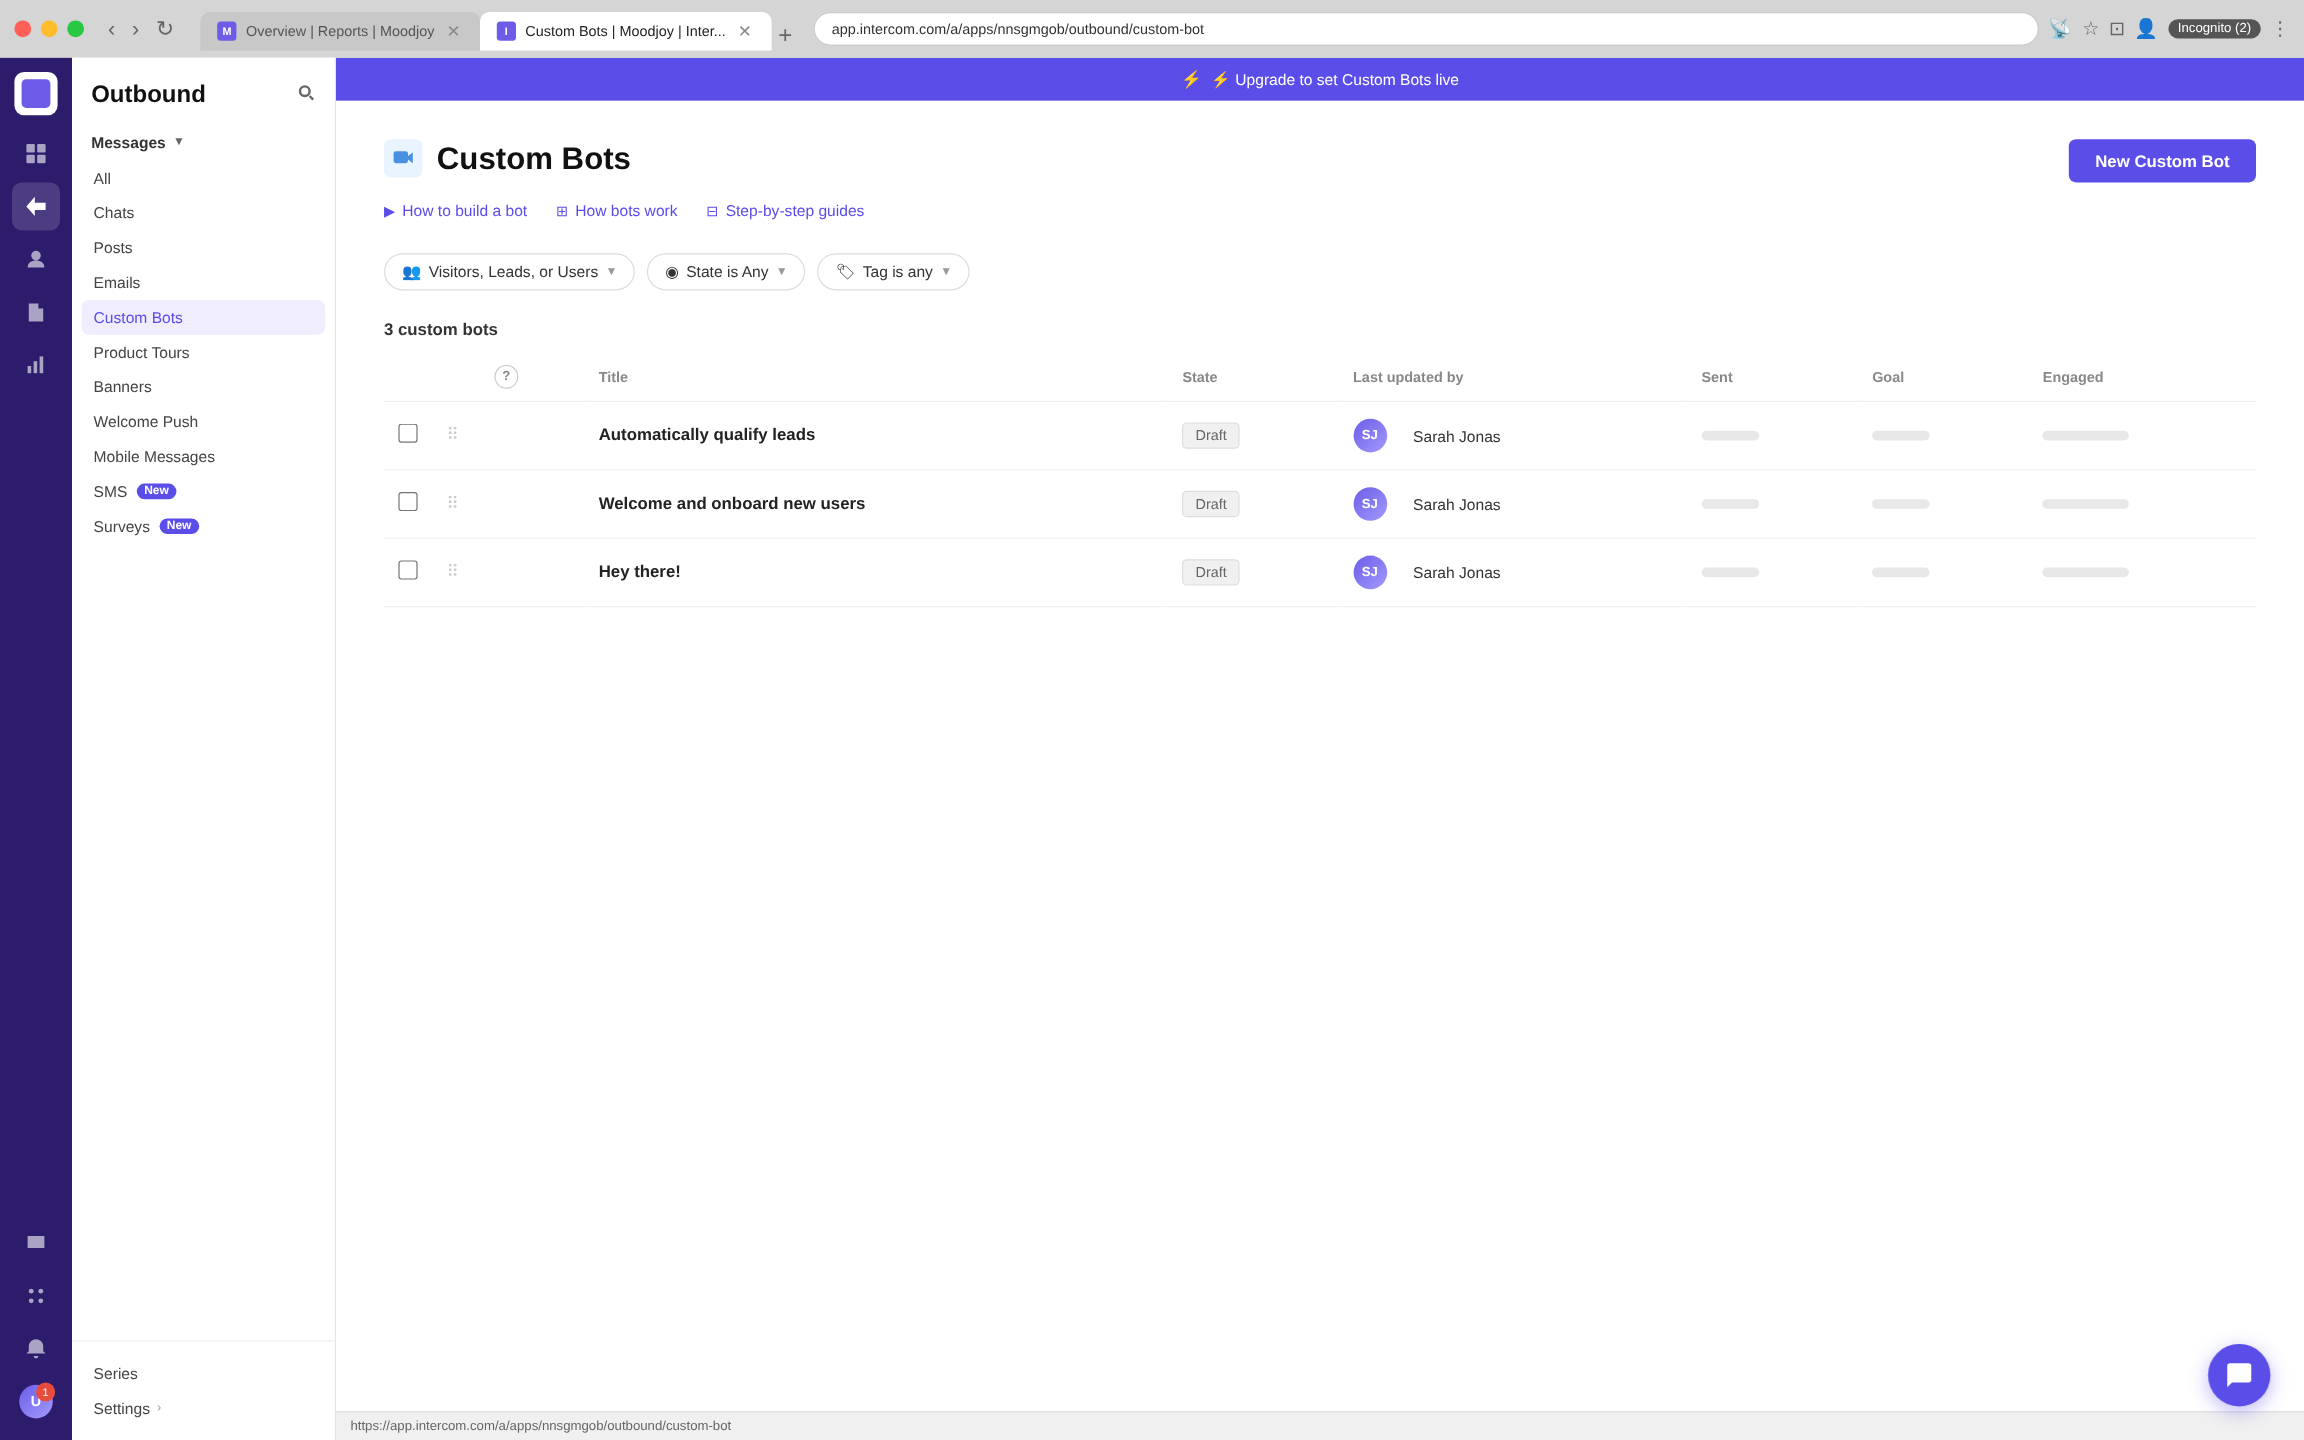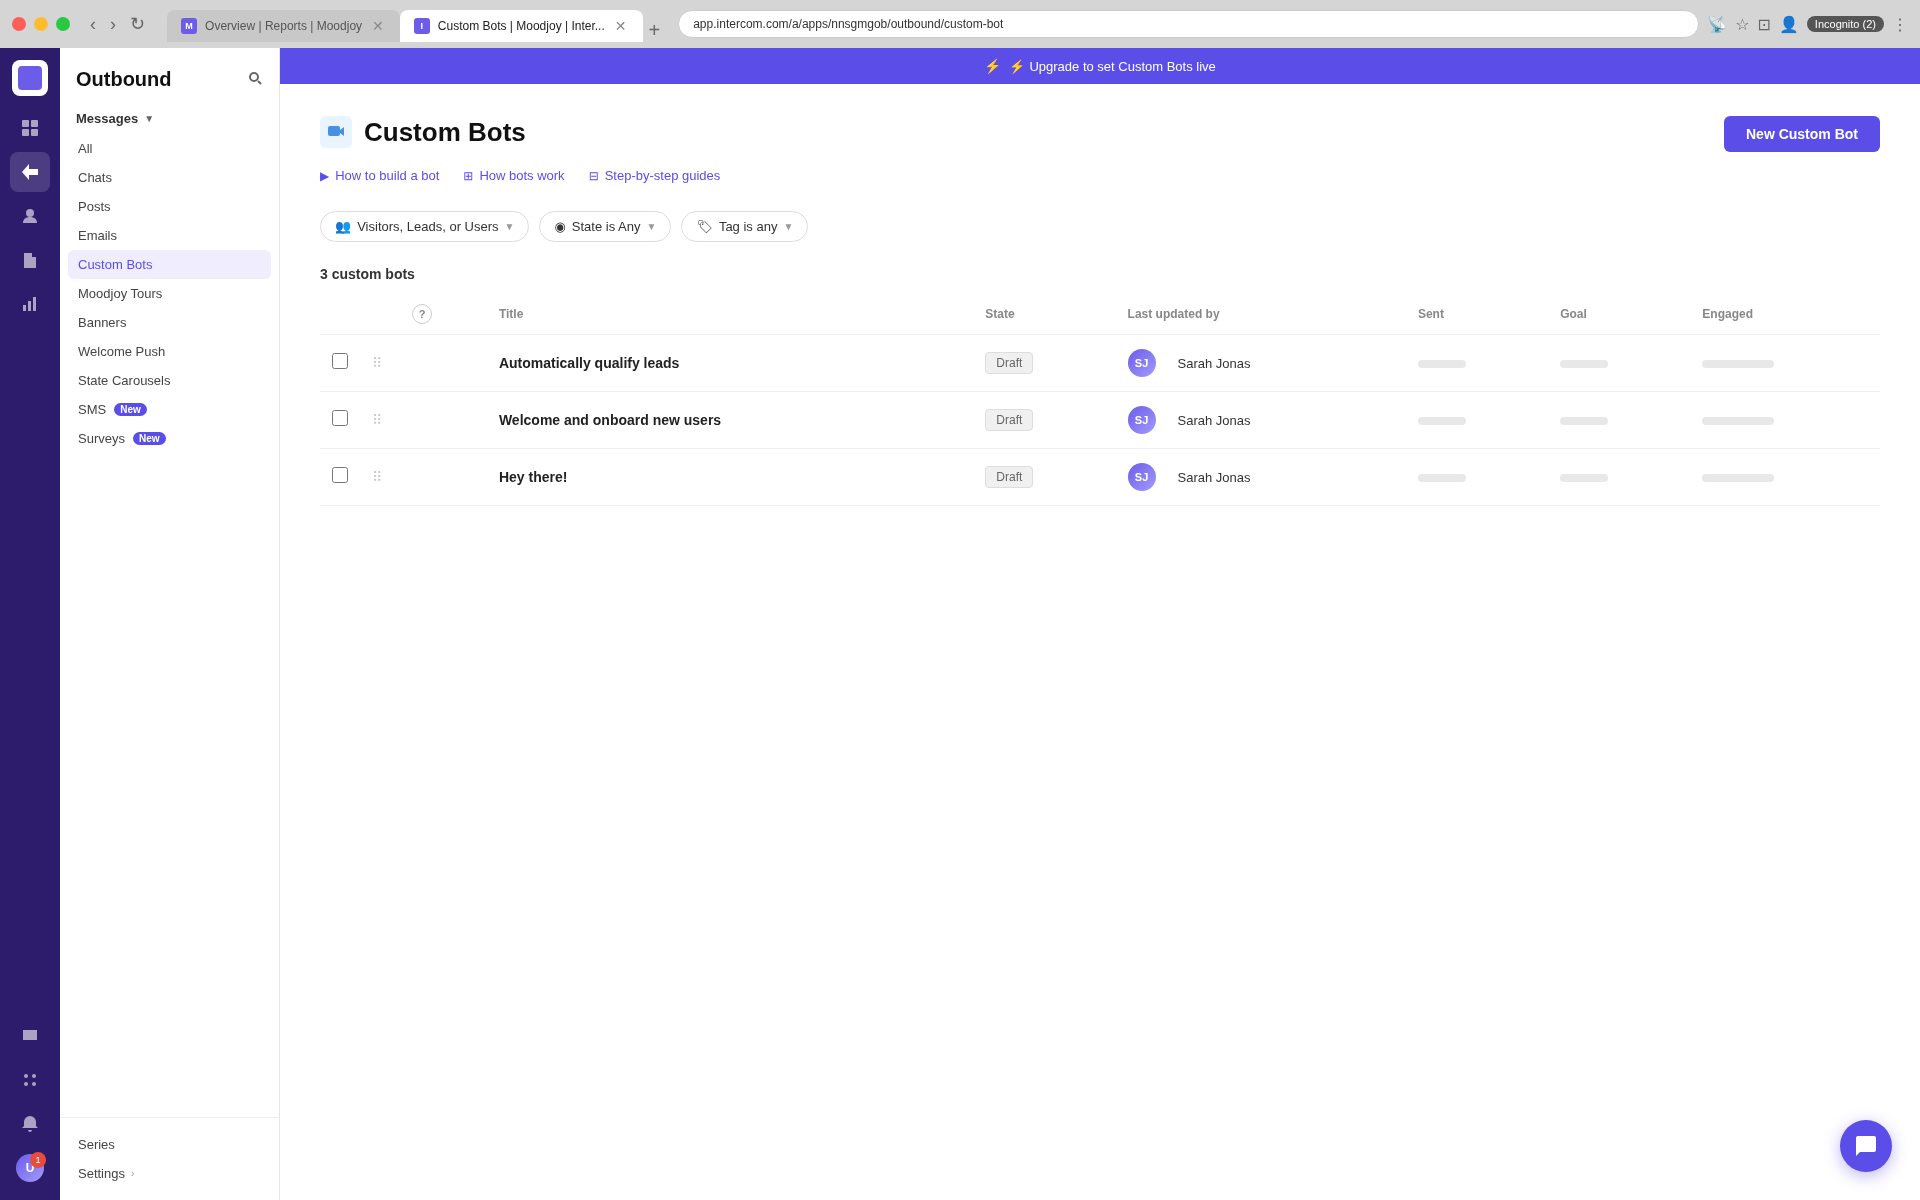--- a/index.html
+++ b/index.html
@@ -232,30 +232,30 @@
       <div class="sidebar-item">
         <span>Posts</span>
       </div>
       <div class="sidebar-item">
         <span>Emails</span>
       </div>
       <div class="sidebar-item active">
         <span>Custom Bots</span>
       </div>
       <div class="sidebar-item">
-        <span>Moodjoy Tours</span>
+        <span>Product Tours</span>
       </div>
       <div class="sidebar-item">
         <span>Banners</span>
       </div>
       <div class="sidebar-item">
         <span>Welcome Push</span>
       </div>
       <div class="sidebar-item">
-        <span>State Carousels</span>
+        <span>Mobile Messages</span>
       </div>
       <div class="sidebar-item">
         <span>SMS</span>
         <span class="badge-new">New</span>
       </div>
       <div class="sidebar-item">
         <span>Surveys</span>
         <span class="badge-new">New</span>
       </div>
     </div>
@@ -416,20 +416,23 @@
             </td>
             <td><span class="metric-bar"></span></td>
             <td><span class="metric-bar"></span></td>
             <td><span class="metric-bar" style="width:72px;"></span></td>
           </tr>
         </tbody>
       </table>
 
     </div>
 
+    <div class="status-bar">
+      <span>https://app.intercom.com/a/apps/nnsgmgob/outbound/custom-bot</span>
+    </div>
 
   </div>
 </div>
 
 <div class="chat-widget">
   <svg width="24" height="24" viewBox="0 0 24 24" fill="white">
       <path d="M20 2H4c-1.1 0-2 .9-2 2v18l4-4h14c1.1 0 2-.9 2-2V4c0-1.1-.9-2-2-2z"></path>
     </svg>
 </div>
 

